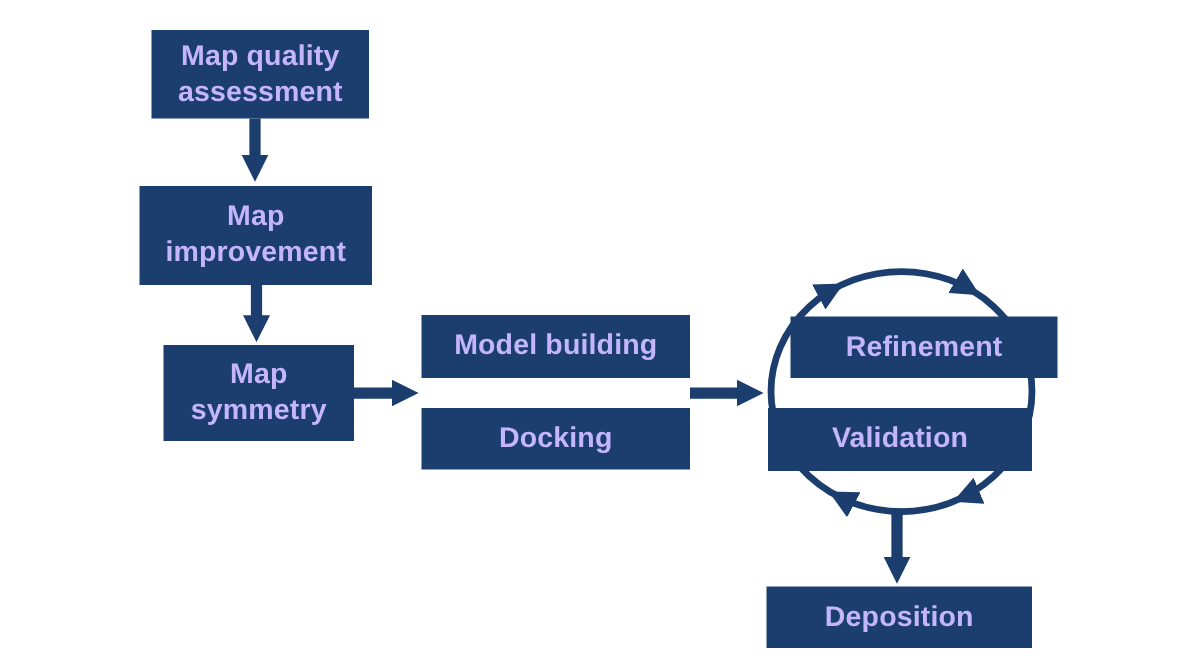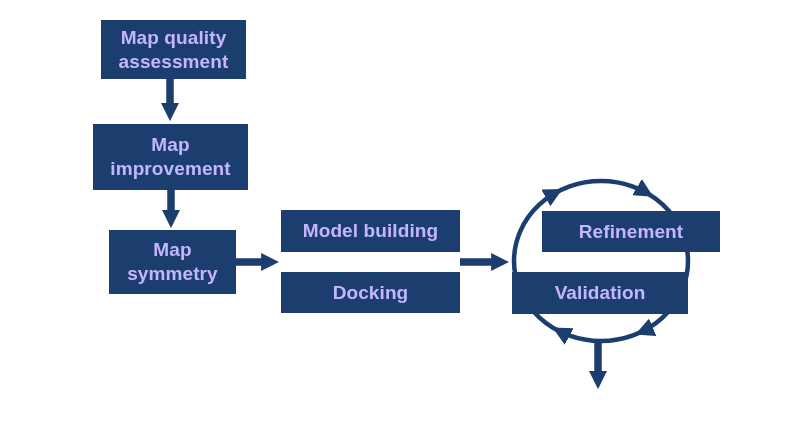--- a/index.html
+++ b/index.html
@@ -31,21 +31,21 @@
     line-height: 1.26;
     white-space: pre-line;
     letter-spacing: 0.1px;
   }
   
   #n-mqa { left: 101px; top: 20px;  width: 145px; height: 59px; }
   #n-mim { left: 93px;  top: 124px; width: 155px; height: 66px; }
   #n-msy { left: 109px; top: 230px; width: 127px; height: 64px; }
   #n-mob { left: 281px; top: 210px; width: 179px; height: 42px; }
   #n-doc { left: 281px; top: 272px; width: 179px; height: 41px; }
-  #n-ref { left: 542px; top: 211px; width: 178px; height: 41px; }
+  #n-ref { left: 527px; top: 211px; width: 178px; height: 41px; }
   #n-val { left: 512px; top: 272px; width: 176px; height: 42px; }
   #n-dep { left: 511px; top: 391px; width: 177px; height: 41px; }
 
   .ink-stroke { stroke: #1b3e6e; fill: none; }
   .ink-fill   { fill: #1b3e6e; }
 </style>
 </head>
 <body>
 
 <div class="stage">
@@ -84,14 +84,15 @@
 symmetry</div>
 
   <div class="node" id="n-doc">Docking</div>
 
   <div class="node" id="n-mob">Model building</div>
 
   <div class="node" id="n-ref">Refinement</div>
 
   <div class="node" id="n-val">Validation</div>
 
+  <div class="node" id="n-dep">Deposition</div>
 
 </div>
 
 </body></html>

